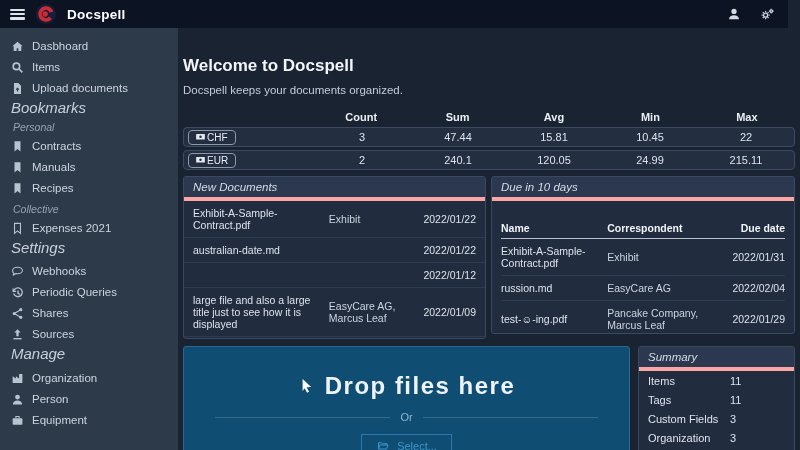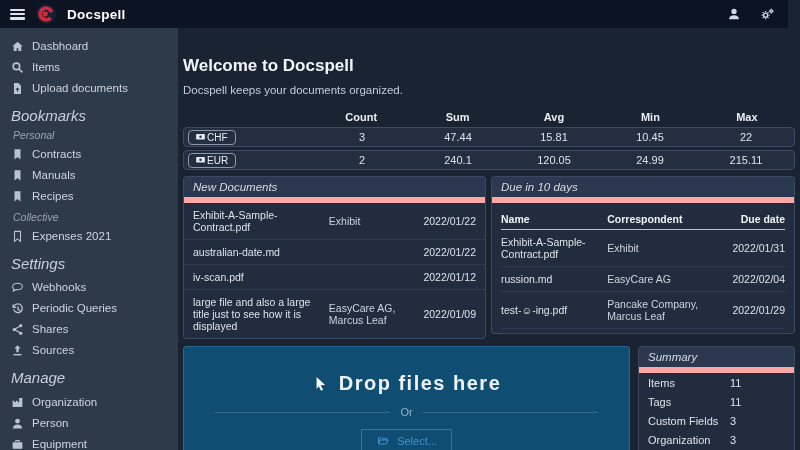--- a/index.html
+++ b/index.html
@@ -28,21 +28,21 @@
   .nav-ic.gears { width:17px; height:15px; }
 
   
   .sidebar {
     position:absolute; top:28px; left:0; bottom:0; width:178px;
     background:#2d3a4a; padding:8px 6px 0 11px;
     font-size:11.5px; color:#ccd4df; overflow:hidden;
   }
   .nav-item { display:flex; align-items:center; gap:8px; height:20px; margin-bottom:1px; cursor:pointer; white-space:nowrap; }
   .nav-item .icn { width:13px; height:13px; flex:none; color:#b9c3d0; }
-  .section-title { font-style:italic; font-size:15px; font-weight:500; color:#c8d0dc; margin:9px 0 4px 0; }
+  .section-title { font-style:italic; font-size:15px; font-weight:500; color:#c8d0dc; margin:1px 0 4px 0; }
   .subheader { font-style:italic; font-size:10.5px; color:#97a3b3; margin:5px 0 3px 2px; }
 
   
   .main { position:absolute; left:178px; top:28px; right:0; bottom:0; padding:6px 5px 0 5px; overflow:hidden;margin-top:20px; }
   .welcome-title { font-size:17px; font-weight:bold; color:#f2f5f9; margin:2px 0 8px 0; }
   .welcome-sub { font-size:11.5px; color:#c3ccd8; margin-bottom:15px; }
 
   
   .stats-header { display:flex; font-size:11px; font-weight:bold; color:#eaeff5; margin-bottom:4px; }
   .stats-header .c0 { width:130px; }
@@ -56,44 +56,44 @@
     display:inline-flex; align-items:center; 
     border:1px solid #8d97a8; border-radius:4px; padding:1px 7px 1px 5px;
     font-size:10px; color:#e8edf2;
   }
   .badge .icn { width:13px; height:10px; color:#e2e8ef; }
 
   
   .panels { display:flex; gap:5px; margin-top:6px; align-items:flex-start; }
   .panel { background:#212c3e; border:1px solid #3a4962; border-radius:3px; overflow:hidden; }
   .panel-header {
-    background:#2b3850; border-bottom:6px solid #fca5a5;
+    background:#2b3850; border-bottom:4px solid #fca5a5;
     padding:4px 9px; font-style:italic; font-size:11.5px; color:#d5dce6;
   }
   .p-newdocs { width:303px; height:163px; flex:none; }
   .p-due { flex:1; height:158px; }
 
   .nd-row { display:flex; gap:6px; padding:6px 9px; border-bottom:1px solid #2e3b52; font-size:10.5px; align-items:center; cursor:pointer; }
   .nd-name { flex:1.6; color:#dde3eb; }
   .nd-corr { flex:1; color:#ccd4df; }
   .nd-date { width:60px; text-align:right; color:#dde3eb; }
 
-  .due-table { padding:5px 9px; font-size:10.5px; }
+  .due-table { padding:16px 9px; font-size:10.5px; }
   .due-head { display:flex; gap:6px; font-weight:bold; color:#f0f3f7; padding:5px 0 4px 0; border-bottom:1px solid #b9c2d0; }
   .due-row { display:flex; gap:6px; padding:6px 0; border-bottom:1px solid #2e3b52; align-items:center; cursor:pointer; }
   .due-c1 { flex:1.05; } .due-c2 { flex:1.15; color:#ccd4df; } .due-c3 { width:62px; text-align:right; }
   .due-row .due-c1 { color:#dde3eb; }
 
   
   .bottom { display:flex; gap:8px; margin-top:7px; height:133px; }
   .dropzone {
     width:447px; flex:none; background:#0f4e72; border:1px solid #2a6890; border-radius:3px;
     display:flex; flex-direction:column; align-items:center; padding-top:25px; gap:11px; cursor:pointer;
   }
-  .dz-title { display:flex; align-items:center; gap:10px; font-size:20px; font-weight:bold; letter-spacing:1.5px; color:#eef3f8; }
+  .dz-title { display:flex; align-items:center; gap:10px; font-size:24px; font-weight:bold; letter-spacing:1.5px; color:#eef3f8; }
   .dz-cursor { width:17px; height:20px; }
   .dz-or { display:flex; align-items:center; gap:10px; width:86%; color:#8fb4cc; font-size:11px; }
   .dz-or i { flex:1; height:1px; background:rgba(255,255,255,.16); }
   .dz-select {
     display:flex; align-items:center; gap:7px; background:transparent;
     border:1px solid #2c77ad; border-radius:0; color:#3d95cf;
     font-size:11px; font-family:inherit; padding:5px 14px; cursor:pointer;
   }
   .dz-select .icn { width:14px; height:12px; }
 
@@ -324,21 +324,20 @@
         <span class="nd-name">Exhibit-A-Sample-Contract.pdf</span>
         <span class="nd-corr">Exhibit</span>
         <span class="nd-date">2022/01/22</span>
       </div>
       <div class="nd-row">
         <span class="nd-name">australian-date.md</span>
         <span class="nd-corr"></span>
         <span class="nd-date">2022/01/22</span>
       </div>
       <div class="nd-row">
-        <span class="nd-name">iv-scan.pdf</span>
         <span class="nd-corr"></span>
         <span class="nd-date">2022/01/12</span>
       </div>
       <div class="nd-row">
         <span class="nd-name">large file and also a large title just to see how it is displayed</span>
         <span class="nd-corr">EasyCare AG, Marcus Leaf</span>
         <span class="nd-date">2022/01/09</span>
       </div>
       <div class="nd-row">
         

